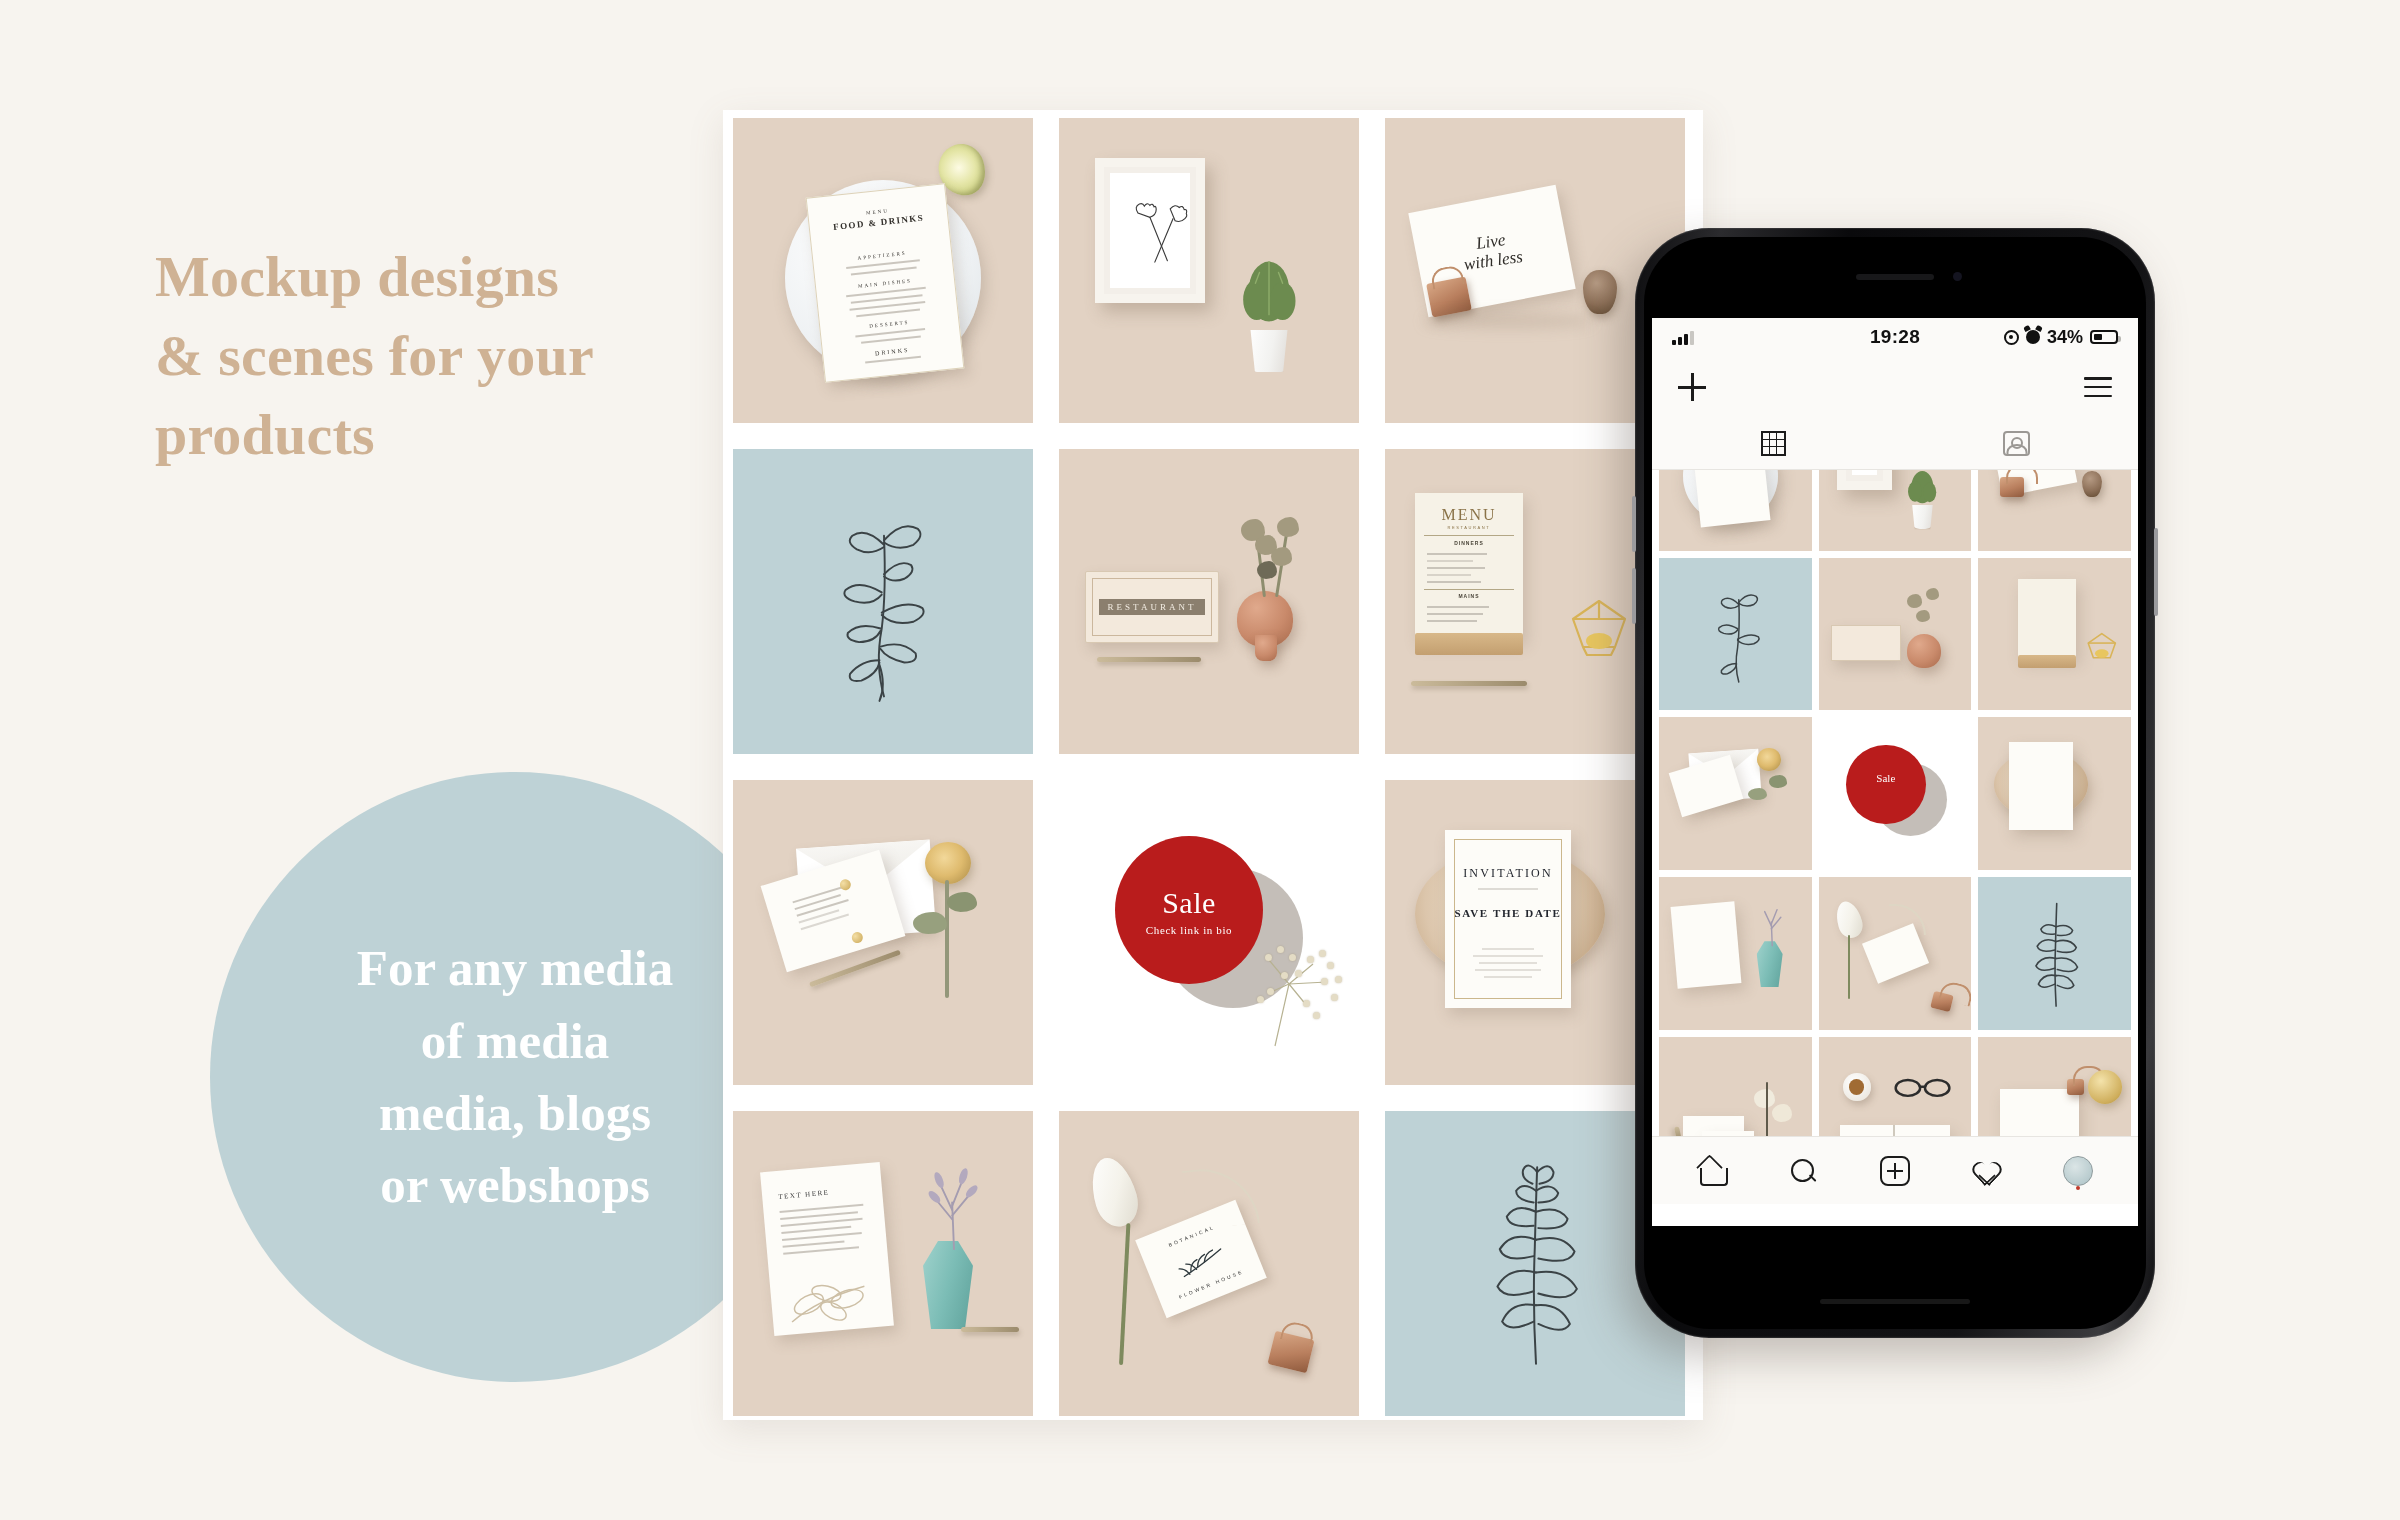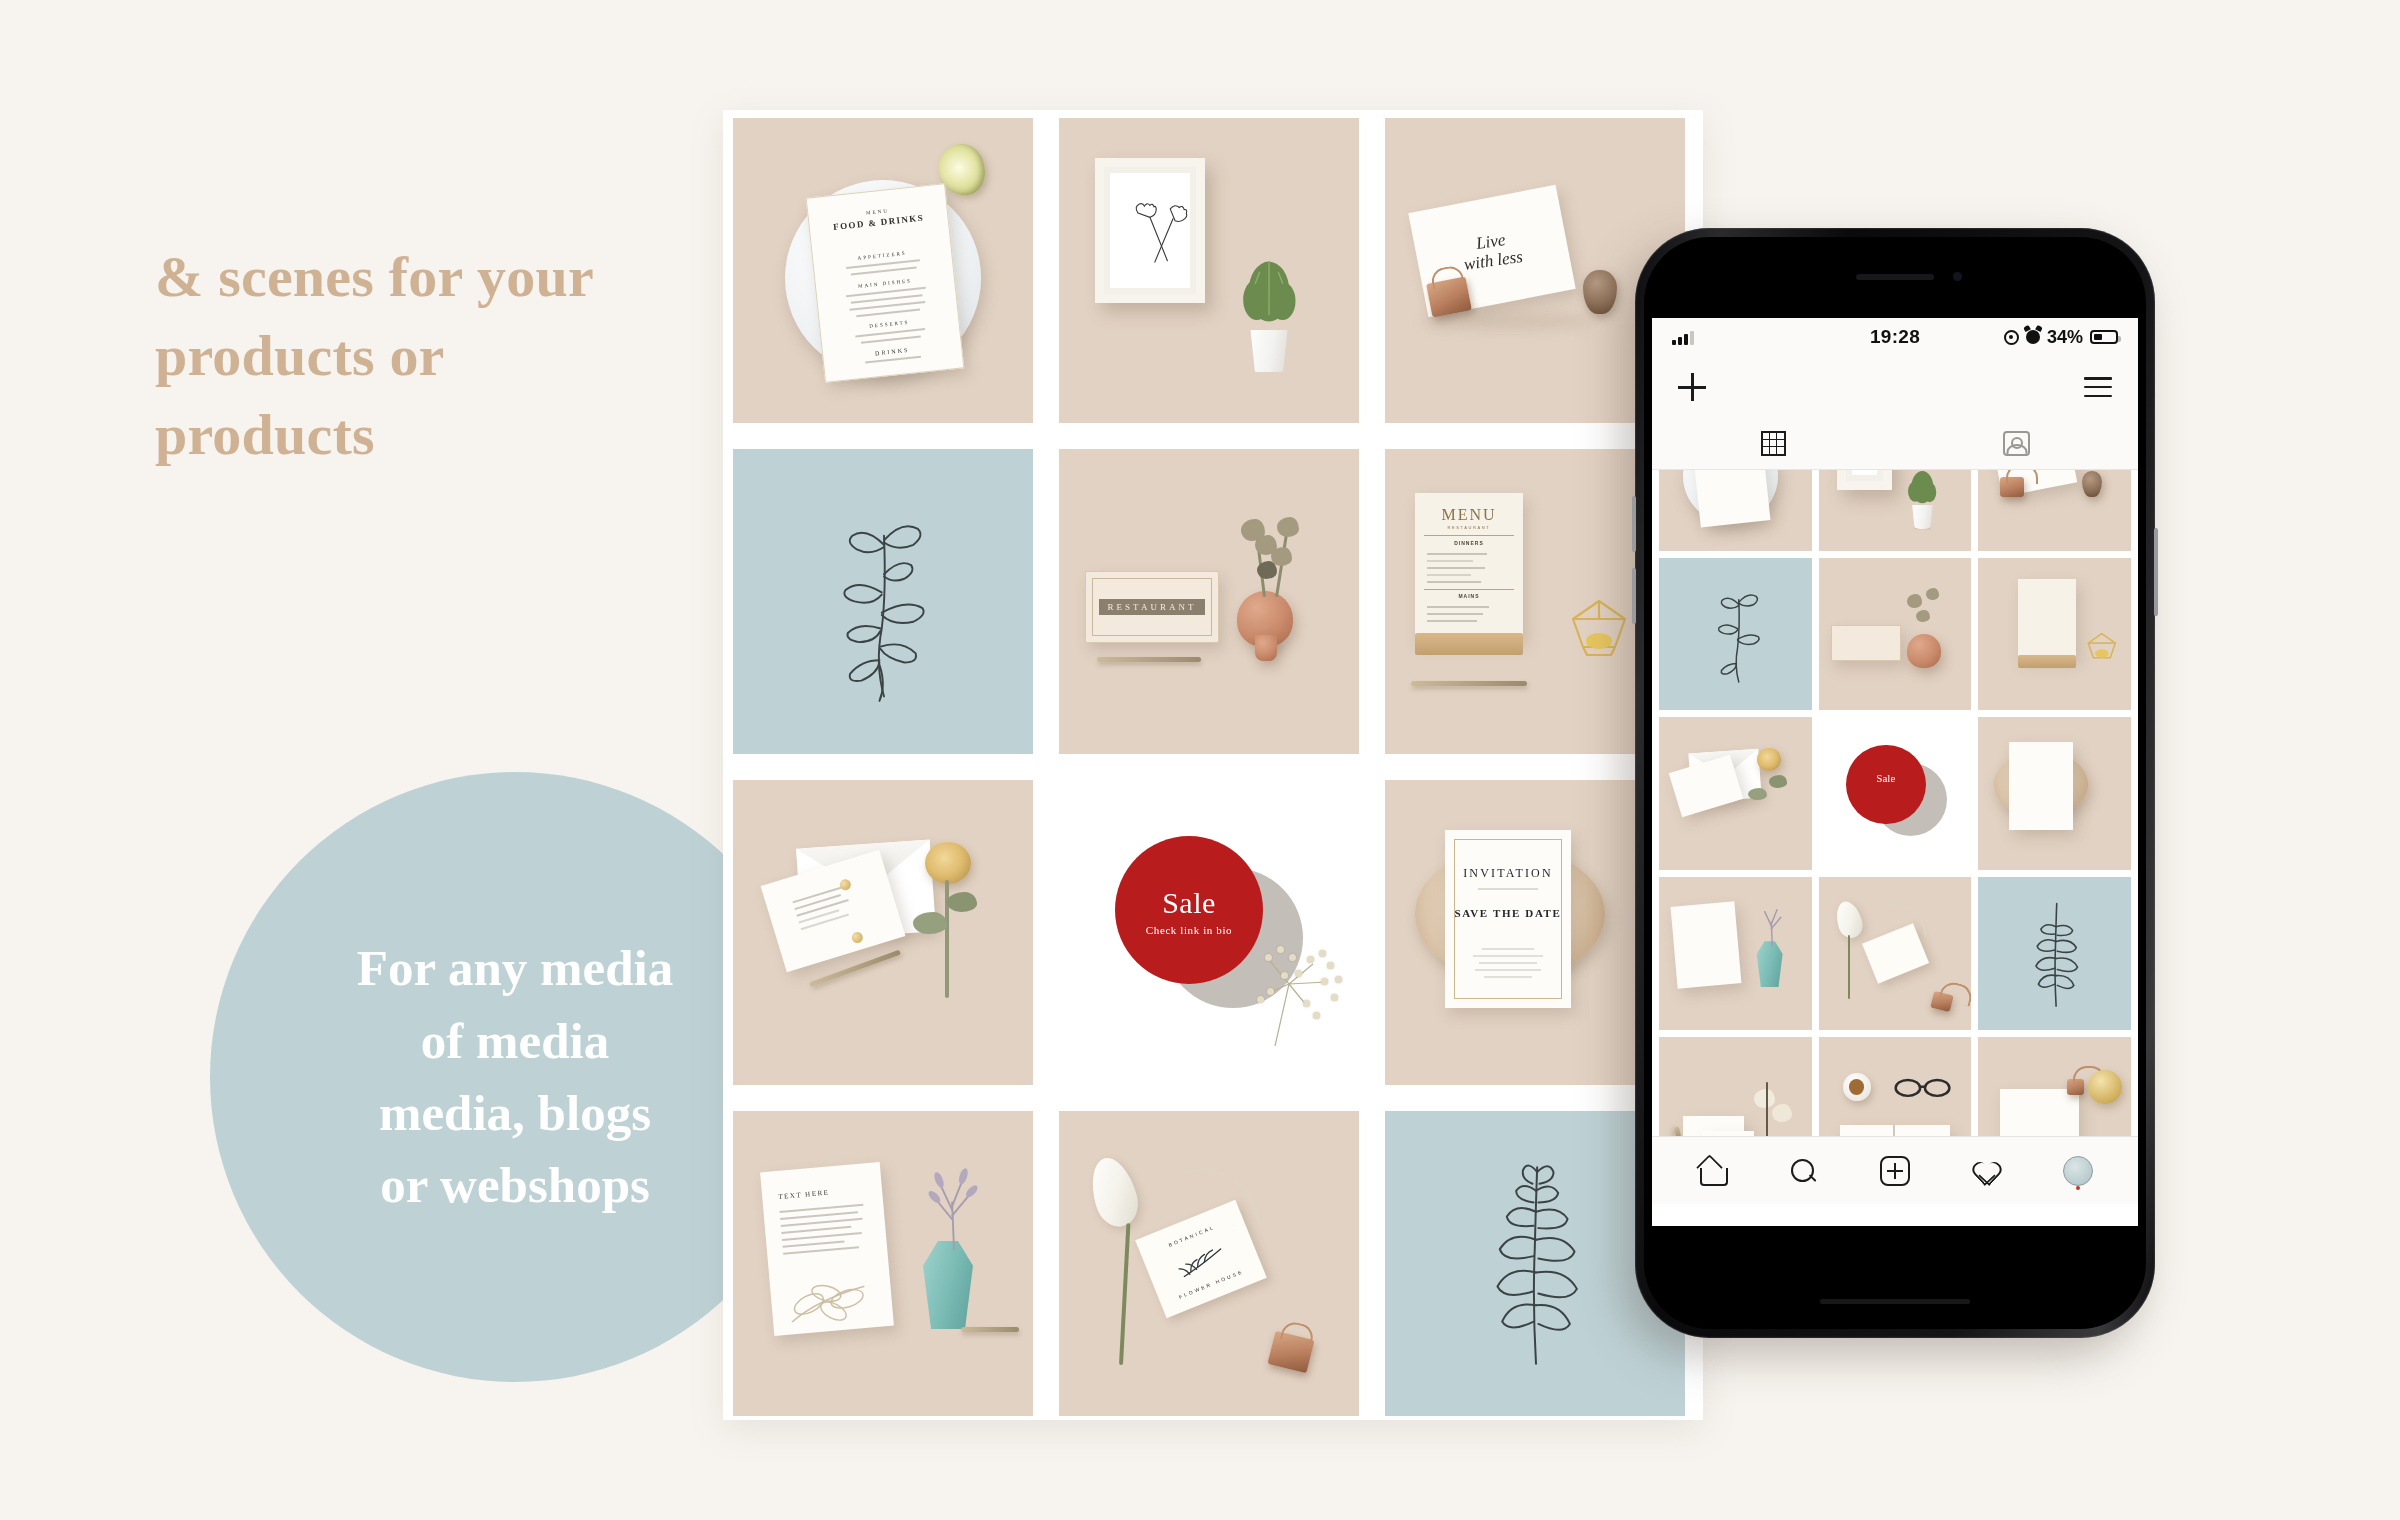--- a/index.html
+++ b/index.html
@@ -408,22 +408,22 @@
     background: radial-gradient(circle at 40% 35%, #dbe5e6, #b9cccf 70%, #9fb6ba 100%);
     border: 1.5px solid #8f9b9d; position: relative;
   }
   .avatar-ic::after { content:""; position:absolute; left:50%; bottom:-5px; margin-left:-2px; width:4px; height:4px; border-radius:50%; background:#c0392b; }
   .home-bar { position: absolute; left: 50%; bottom: 34px; transform: translateX(-50%); width: 150px; height: 5px; border-radius: 3px; background: #1b1b1b; opacity: .9; }
 </style>
 </head>
 <body>
 
 <div class="headline">
+  <span class="ln">Mockup designs</span>
   <span class="ln">&amp; scenes for your</span>
-  <span class="ln">products or</span>
   <span class="ln">products</span>
 </div>
 
 <div class="circle-badge">
   <div class="ctext">
     <span class="ln">For any media</span>
     <span class="ln">of media</span>
     <span class="ln">media, blogs</span>
     <span class="ln">or webshops</span>
   </div>

